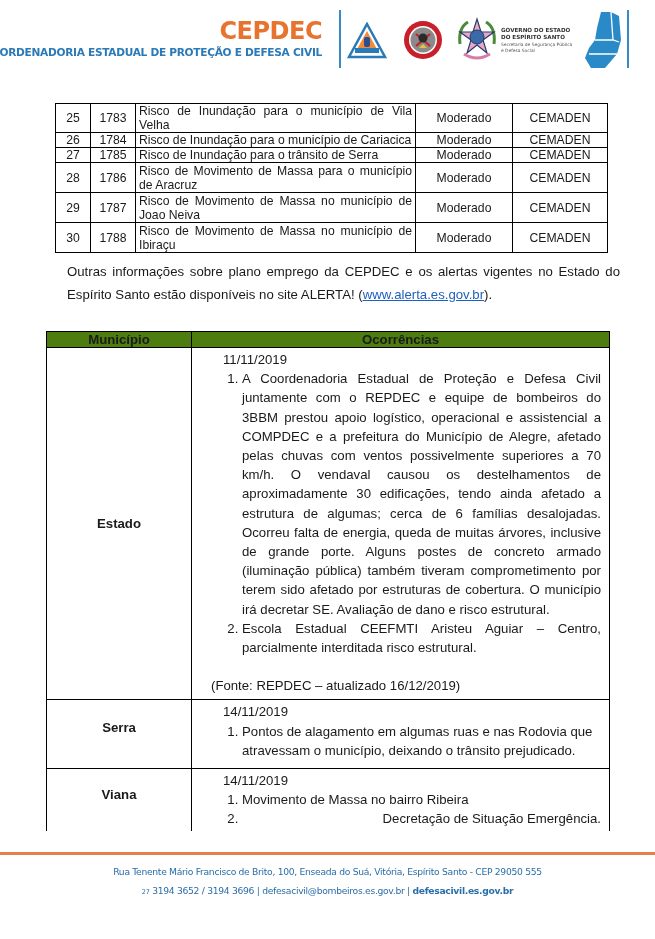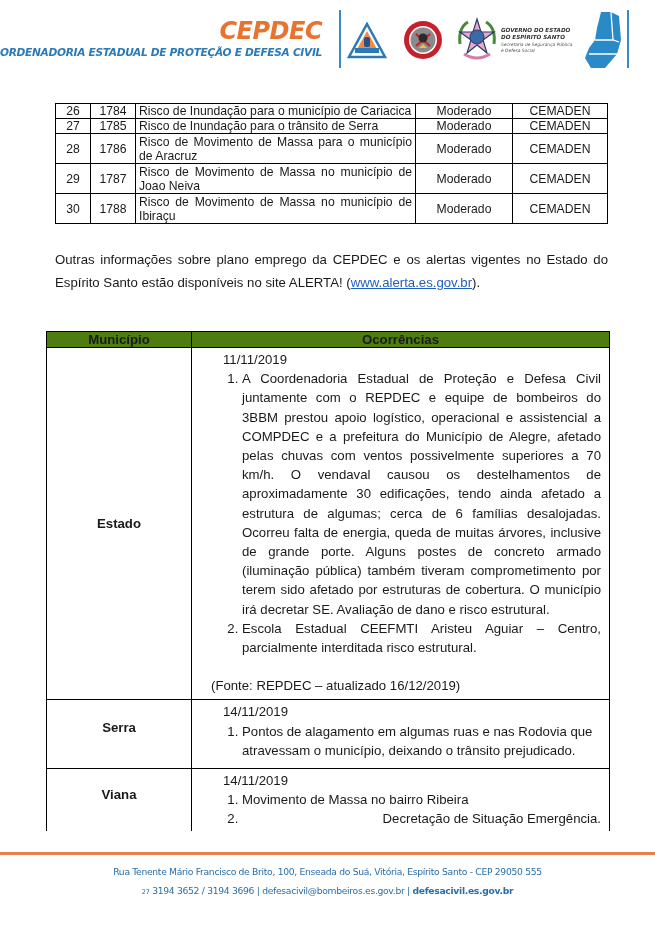--- a/index.html
+++ b/index.html
@@ -1,20 +1,20 @@
 <!DOCTYPE html>
 <html><head>
 <meta charset="utf-8">
 <style>
   html, body { margin: 0; padding: 0; }
   body { width: 655px; height: 939px; background: #ffffff; position: relative; overflow: hidden;
          font-family: "Liberation Sans", sans-serif; color: #1a1a1a; }
 
   
-  .header { position: absolute; left: 0; top: 0; width: 655px; height: 80px; font-style: italic; }
+  .header { position: absolute; left: 0; top: 0; width: 655px; height: 80px; }
   .brand-title { position: absolute; right: 333px; top: 17px; font-family: "DejaVu Sans", sans-serif;
                  font-weight: bold; font-size: 24px; color: #e8732f; letter-spacing: -0.5px; }
   .brand-sub { position: absolute; right: 333px; top: 46px; font-family: "DejaVu Sans", sans-serif;
                font-weight: bold; font-size: 10.6px; color: #2a7ab8; letter-spacing: -0.3px; white-space: nowrap; }
   .vline { position: absolute; width: 2px; background: #3a8ac4; }
   .vline.l1 { left: 339px; top: 10px; height: 58px; }
   .vline.l2 { left: 627px; top: 10px; height: 58px; }
   .logo { position: absolute; }
   .logo.tri { left: 347px; top: 22px; width: 40px; height: 38px; }
   .logo.fire { left: 403px; top: 20px; width: 40px; height: 40px; }
@@ -103,20 +103,27 @@
   <svg class="logo map" viewBox="0 0 40 60">
     <path d="M18 2 L28 2 L36 6 L38 30 L34 44 L22 58 L8 58 L2 48 L6 38 L12 30 L14 18 Z" fill="#2a8ac8"></path>
     <path d="M28 2 L30 30 M12 30 L30 30 L36 32 M6 44 L34 44" stroke="#fff" stroke-width="1.3" fill="none"></path>
   </svg>
   <div class="vline l2"></div>
 </div>
 
 <table class="alerts">
   <tbody>
     <tr class="single">
+      <td class="c-num">25</td>
+      <td class="c-id">1783</td>
+      <td class="c-desc">Risco de Inundação para o município de Vila Velha</td>
+      <td class="c-level">Moderado</td>
+      <td class="c-src">CEMADEN</td>
+    </tr>
+    <tr class="single">
       <td class="c-num">26</td>
       <td class="c-id">1784</td>
       <td class="c-desc">Risco de Inundação para o município de Cariacica</td>
       <td class="c-level">Moderado</td>
       <td class="c-src">CEMADEN</td>
     </tr>
     <tr class="single">
       <td class="c-num">27</td>
       <td class="c-id">1785</td>
       <td class="c-desc">Risco de Inundação para o trânsito de Serra</td>
@@ -140,21 +147,21 @@
     <tr class="double">
       <td class="c-num">30</td>
       <td class="c-id">1788</td>
       <td class="c-desc">Risco de Movimento de Massa no município de Ibiraçu</td>
       <td class="c-level">Moderado</td>
       <td class="c-src">CEMADEN</td>
     </tr>
   </tbody>
 </table>
 
-<p class="info" style="margin:0"><span> Outras informações sobre plano emprego da CEPDEC e os alertas vigentes no Estado do Espírito Santo estão disponíveis no site ALERTA! (</span><a class="link">www.alerta.es.gov.br</a><span>).</span></p>
+<p class="info" style="margin:12px"><span> Outras informações sobre plano emprego da CEPDEC e os alertas vigentes no Estado do Espírito Santo estão disponíveis no site ALERTA! (</span><a class="link">www.alerta.es.gov.br</a><span>).</span></p>
 
 <div class="sec-title">4.  Situação dos municípios atingidos pelas chuvas</div>
 
 <table class="mtable">
   <thead>
     <tr>
       <th>Município</th>
       <th>Ocorrências</th>
     </tr>
   </thead>

